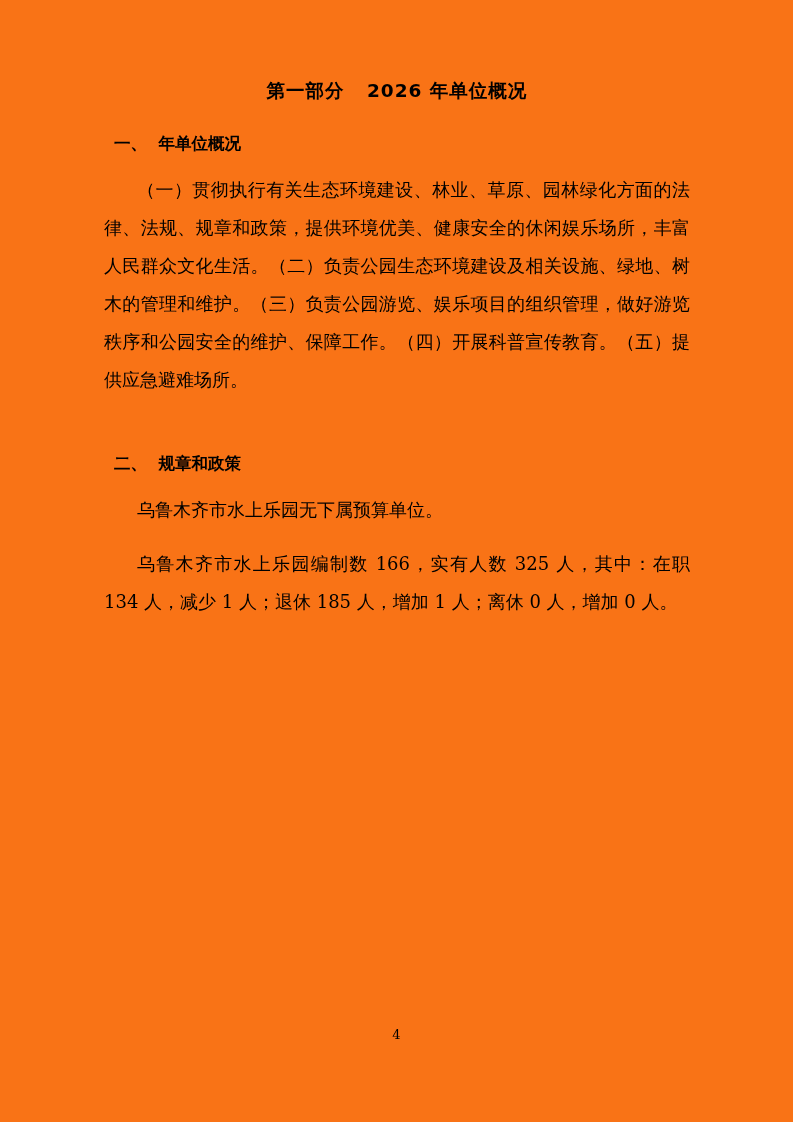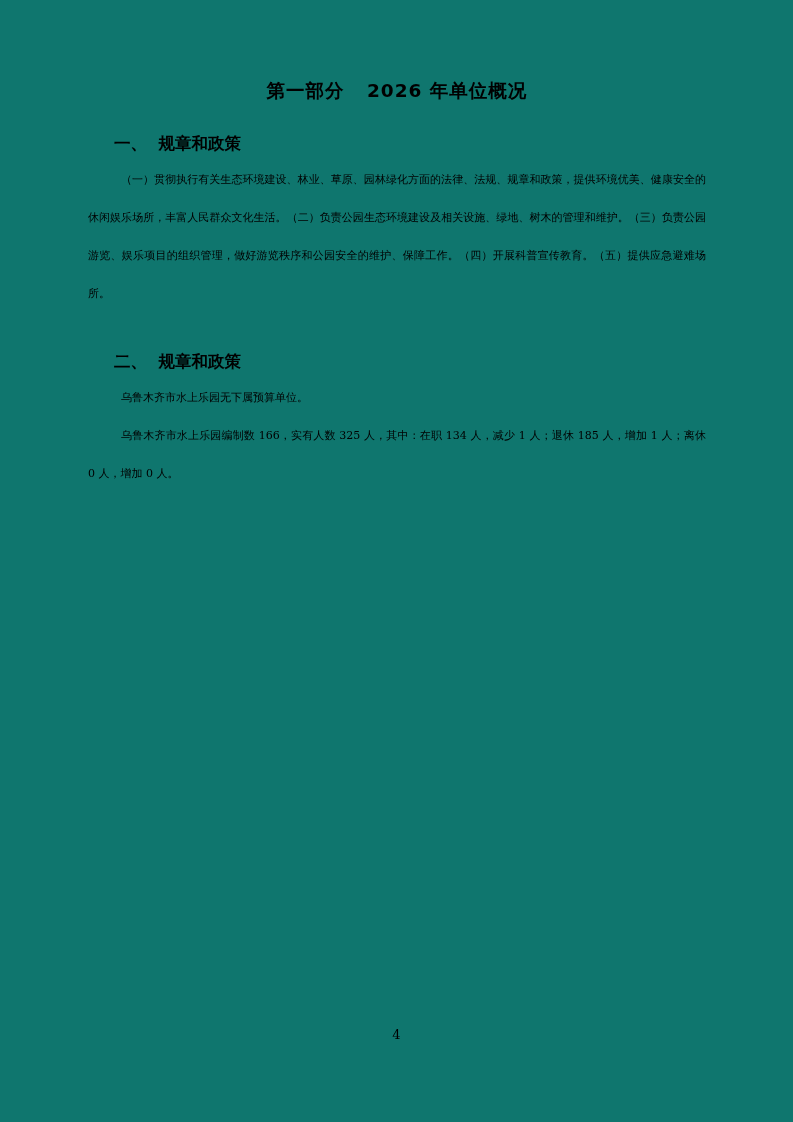--- a/index.html
+++ b/index.html
@@ -4,21 +4,21 @@
 <style>
   html, body {
     margin: 0;
     padding: 0;
     background: #ffffff;
   }
   .page {
     position: relative;
     width: 793px;
     height: 1122px;
-    background: #0f766e;
+    background: #f97316;
     margin: 0 auto;
     overflow: hidden;
     box-sizing: border-box;
     font-family: "DejaVu Serif", "Liberation Serif", serif;
     color: #000000;
   }
   .content {
     position: absolute;
     left: 88px;
     top: 78px;
@@ -35,25 +35,25 @@
   }
   .section-heading {
     font-family: "DejaVu Sans", "Liberation Sans", sans-serif;
     font-weight: bold;
     font-size: 16.5px;
     margin: 0 0 6px 0;
     padding-left: 26px;
     white-space: pre;
   }
   .body-par {
-    font-size: 11px;
+    font-size: 18px;
     line-height: 38px;
     text-align: justify;
     text-justify: inter-ideograph;
-    margin: 0;
+    margin: 16px;
     text-indent: 33px;
   }
   .spacer-lg {
     height: 38px;
   }
   .page-number {
     position: absolute;
     left: 0;
     right: 0;
     top: 1027px;
@@ -64,21 +64,21 @@
   }
 </style>
 </head>
 <body>
 
 <div class="page">
   <div class="content">
 
     <h1 class="doc-title">第一部分   2026 年单位概况</h1>
 
-    <h2 class="section-heading">一、  规章和政策</h2>
+    <h2 class="section-heading">一、  年单位概况</h2>
     <p class="body-par">（一）贯彻执行有关生态环境建设、林业、草原、园林绿化方面的法律、法规、规章和政策，提供环境优美、健康安全的休闲娱乐场所，丰富人民群众文化生活。（二）负责公园生态环境建设及相关设施、绿地、树木的管理和维护。（三）负责公园游览、娱乐项目的组织管理，做好游览秩序和公园安全的维护、保障工作。（四）开展科普宣传教育。（五）提供应急避难场所。</p>
 
     <div class="spacer-lg"></div>
 
     <h2 class="section-heading">二、  规章和政策</h2>
     <p class="body-par">乌鲁木齐市水上乐园无下属预算单位。</p>
     <p class="body-par">乌鲁木齐市水上乐园编制数 166，实有人数 325 人，其中：在职 134 人，减少 1 人；退休 185 人，增加 1 人；离休 0 人，增加 0 人。</p>
 
   </div>
 

